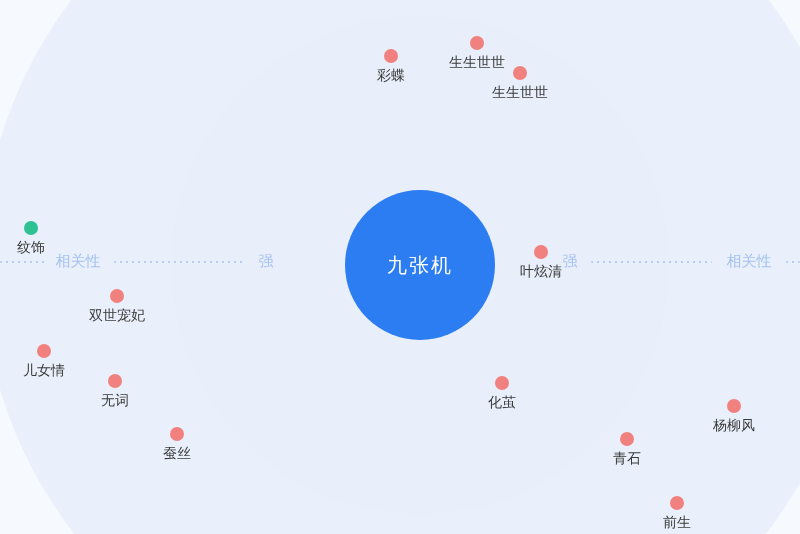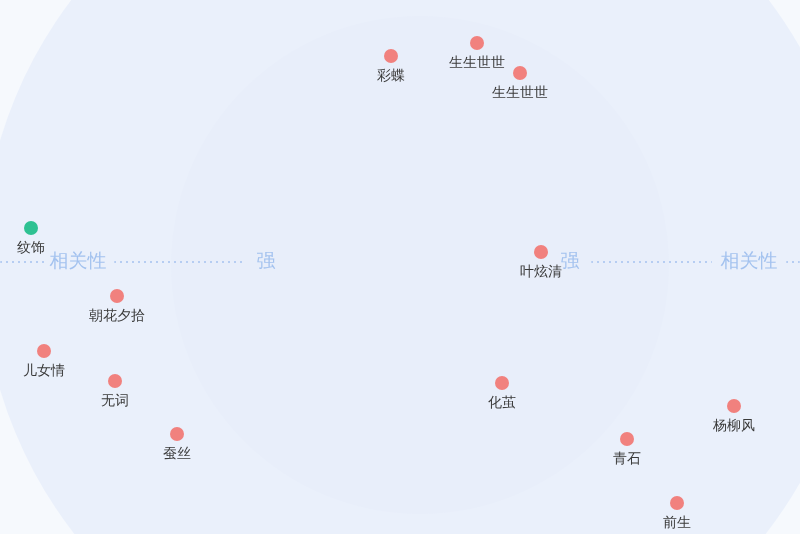--- a/index.html
+++ b/index.html
@@ -10,21 +10,21 @@
   }
   .ring { position:absolute; border-radius:50%; }
   .ring.outer { left:-18px; top:-173px; width:876px; height:876px; background:var(--ring-bg,#EAF0FB); }
   .ring.inner { left:171px; top:16px;  width:498px; height:498px; background:var(--inner-bg,#E8EEFA); }
   .dash {
     position:absolute; top:261px; height:2px; border-radius:1px;
     background-image:repeating-linear-gradient(to right, var(--dash-color,#B6CDF2) 0 2px, transparent 2px 6px);
   }
   .axis-text {
     position:absolute; transform:translate(-50%,-50%);
-    color:var(--axis-color,#A3C2EF); font-size:19px; white-space:nowrap; user-select:none;
+    color:var(--axis-color,#A3C2EF); font-size:15px; white-space:nowrap; user-select:none;
   }
   .center-node {
     position:absolute; border-radius:50%;
     display:flex; align-items:center; justify-content:center;
     cursor:pointer; z-index:3;
   }
   .center-node .center-label { font-size:20px; font-weight:500; letter-spacing:2px; }
   .node { position:absolute; width:0; height:0; cursor:pointer; z-index:4; }
   .node .dot {
     position:absolute; left:-7px; top:-7px; width:14px; height:14px; border-radius:50%;
@@ -45,20 +45,23 @@
   <div class="dash" style="left:0;   width:47px;"></div>
   <div class="axis-text" style="left:78px;  top:261px;">相关性</div>
   <div class="dash" style="left:114px; width:132px;"></div>
   <div class="axis-text" style="left:266px; top:261px;">强</div>
 
   <div class="axis-text" style="left:570px; top:261px;">强</div>
   <div class="dash" style="left:591px; width:121px;"></div>
   <div class="axis-text" style="left:749px; top:261px;">相关性</div>
   <div class="dash" style="left:786px; width:14px;"></div>
 
+  <div class="center-node" style="left: 345px; top: 190px; height: 150px; width: 150px; background: rgb(44, 125, 242); color: rgb(255, 255, 255);">
+    <span class="center-label">九张机</span>
+  </div>
 
   <div>
       <div class="node" style="left: 391px; top: 56px;">
     <span class="dot" style="background: rgb(241, 129, 126);"></span>
     <span class="label">彩蝶</span>
   </div>
       <div class="node" style="left: 477px; top: 43px;">
     <span class="dot" style="background: rgb(241, 129, 126);"></span>
     <span class="label">生生世世</span>
   </div>
@@ -69,21 +72,21 @@
       <div class="node" style="left: 31px; top: 228px;">
     <span class="dot" style="background: rgb(46, 193, 146);"></span>
     <span class="label">纹饰</span>
   </div>
       <div class="node" style="left: 541px; top: 252px;">
     <span class="dot" style="background: rgb(241, 129, 126);"></span>
     <span class="label">叶炫清</span>
   </div>
       <div class="node" style="left: 117px; top: 296px;">
     <span class="dot" style="background: rgb(241, 129, 126);"></span>
-    <span class="label">朝花夕拾</span>
+    <span class="label">双世宠妃</span>
   </div>
       <div class="node" style="left: 44px; top: 351px;">
     <span class="dot" style="background: rgb(241, 129, 126);"></span>
     <span class="label">儿女情</span>
   </div>
       <div class="node" style="left: 115px; top: 381px;">
     <span class="dot" style="background: rgb(241, 129, 126);"></span>
     <span class="label">无词</span>
   </div>
       <div class="node" style="left: 177px; top: 434px;">

